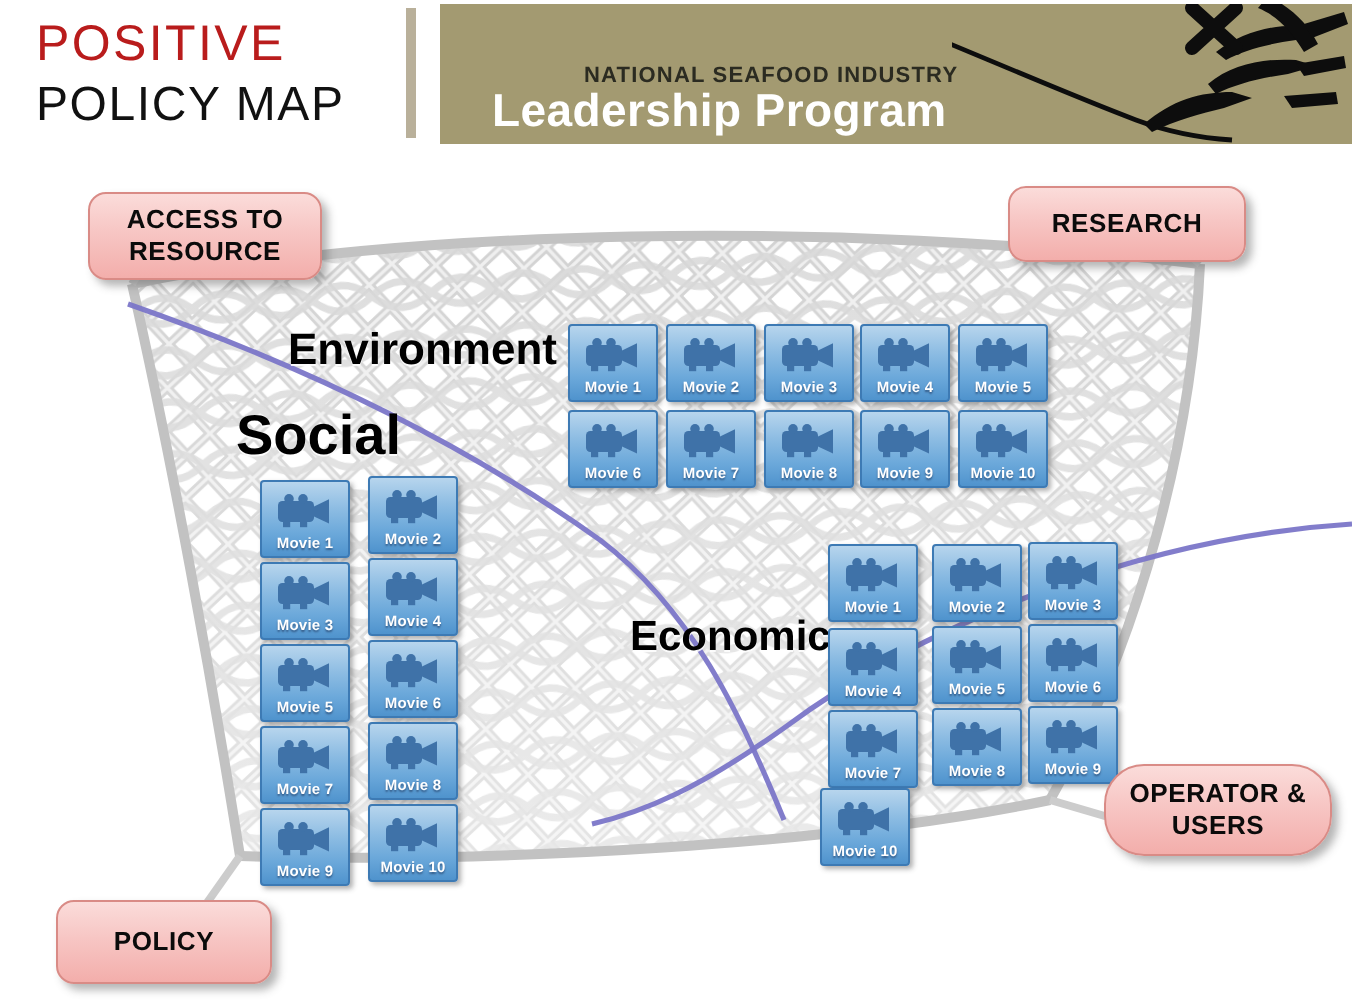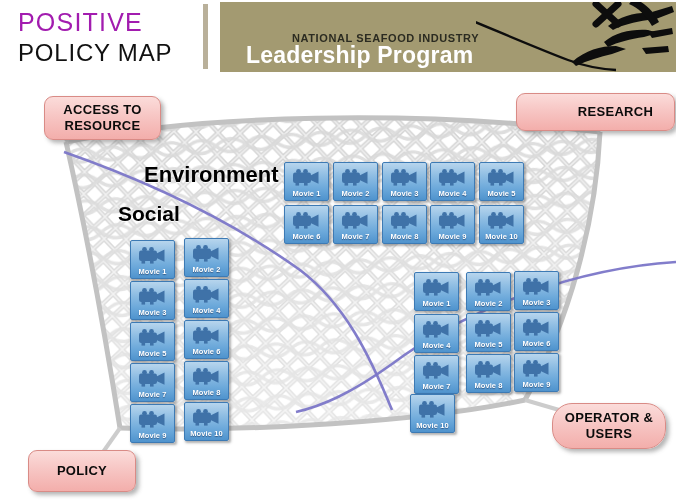--- a/index.html
+++ b/index.html
@@ -9,21 +9,21 @@
     font-family:"Liberation Sans", sans-serif;
     overflow:hidden;
     position:relative;
   }
   #stage{position:relative;width:676px;height:503px;overflow:hidden;background:#fff;}
 
   
   #header{position:absolute;left:0;top:0;width:676px;height:80px;}
   .title-block{position:absolute;left:18px;top:8px;}
   .title-pos{
-    font-size:25px;letter-spacing:1.2px;color:#a21caf;
+    font-size:25px;letter-spacing:1.2px;color:#b91c1c;
     font-family:"Liberation Sans", sans-serif;font-weight:400;line-height:28px;
   }
   .title-out{
     font-size:24px;letter-spacing:0.8px;color:#111;
     font-weight:400;line-height:30px;margin-top:2px;
   }
   .divider-bar{position:absolute;left:203px;top:4px;width:5px;height:65px;background:#b9b09a;}
   .banner{
     position:absolute;left:220px;top:2px;width:456px;height:70px;
     background:#a39a71;overflow:hidden;
@@ -47,32 +47,32 @@
     background:linear-gradient(to bottom,#fbdcda 0%,#f7c6c4 45%,#f3aeab 100%);
     border:1.4px solid #d98b86;
     border-radius:9px;
     box-shadow:3px 3px 4px rgba(90,90,90,0.45);
     color:#0b0b0b;
     font-size:13px;font-weight:bold;letter-spacing:0.3px;
     display:flex;align-items:center;justify-content:center;text-align:center;
     line-height:16px;
   }
   #pill-access{left:26px;top:96px;width:115px;height:42px;margin-left:18px;}
-  #pill-research{left:516px;top:93px;width:117px;height:36px;padding-left:40px;}
-  #pill-operator{left:552px;top:403px;width:112px;height:44px;border-radius:20px;}
+  #pill-research{left:504px;top:93px;width:117px;height:36px;}
+  #pill-operator{left:552px;top:382px;width:112px;height:44px;border-radius:20px;}
   #pill-policy{left:28px;top:450px;width:106px;height:40px;}
 
   
   .zone{
     position:absolute;color:#000000;font-weight:bold;
     font-family:"Liberation Sans", sans-serif;
     text-shadow:0 1px 0 rgba(255,255,255,0.85);
   }
   #zone-environment{left:144px;top:162px;font-size:22px;}
-  #zone-social{left:118px;top:202px;font-size:21px;}
+  #zone-social{left:118px;top:202px;font-size:28px;}
   #zone-economic{left:315px;top:307px;font-size:21px;}
 
   
   .tile{
     position:absolute;width:43px;height:37px;
     background:linear-gradient(to bottom,#b7d5ed 0%,#8ebde3 35%,#6ba8da 70%,#4f93cd 100%);
     border:1px solid #3d7ab4;border-radius:2px;
     box-shadow:1.5px 1.5px 2.5px rgba(80,80,80,0.45);
     overflow:hidden;
   }
@@ -152,20 +152,21 @@
     <path d="M600 62 L 566 34" fill="none" stroke="#cccccc" stroke-width="4"></path>
     <path d="M120 358 L 96 392" fill="none" stroke="#cccccc" stroke-width="4"></path>
     <path d="M525 330 L 566 342" fill="none" stroke="#cccccc" stroke-width="4"></path>
 
     <path d="M64 82 C 150 112, 230 150, 300 200 C 345 234, 370 286, 392 340" fill="none" stroke="#7b76c8" stroke-width="2.6" opacity="0.95"></path>
     <path d="M676 192 C 580 198, 470 236, 392 294 C 350 324, 322 336, 296 342" fill="none" stroke="#7b76c8" stroke-width="2.6" opacity="0.95"></path>
   </svg>
 
   <div class="zone" id="zone-environment">Environment</div>
   <div class="zone" id="zone-social">Social</div>
+  <div class="zone" id="zone-economic">Economic</div>
 
   <div id="tiles-social">
       <div class="tile" style="left: 130px; top: 240px;">
         <svg class="cam" width="27" height="17" viewBox="0 0 27 17">
           <rect x="0" y="3.5" width="18" height="10.5" rx="2.2" fill="#3f72a8"></rect>
           <path d="M18 6.3 L25.5 2.6 L25.5 14.8 L18 11.2 Z" fill="#3f72a8"></path>
           <rect x="2.5" y="14" width="3.6" height="2.6" fill="#3f72a8"></rect>
           <rect x="11" y="14" width="3.6" height="2.6" fill="#3f72a8"></rect>
           <circle cx="5.5" cy="2.4" r="2.4" fill="#3f72a8"></circle>
           <circle cx="12.5" cy="2.4" r="2.4" fill="#3f72a8"></circle>

